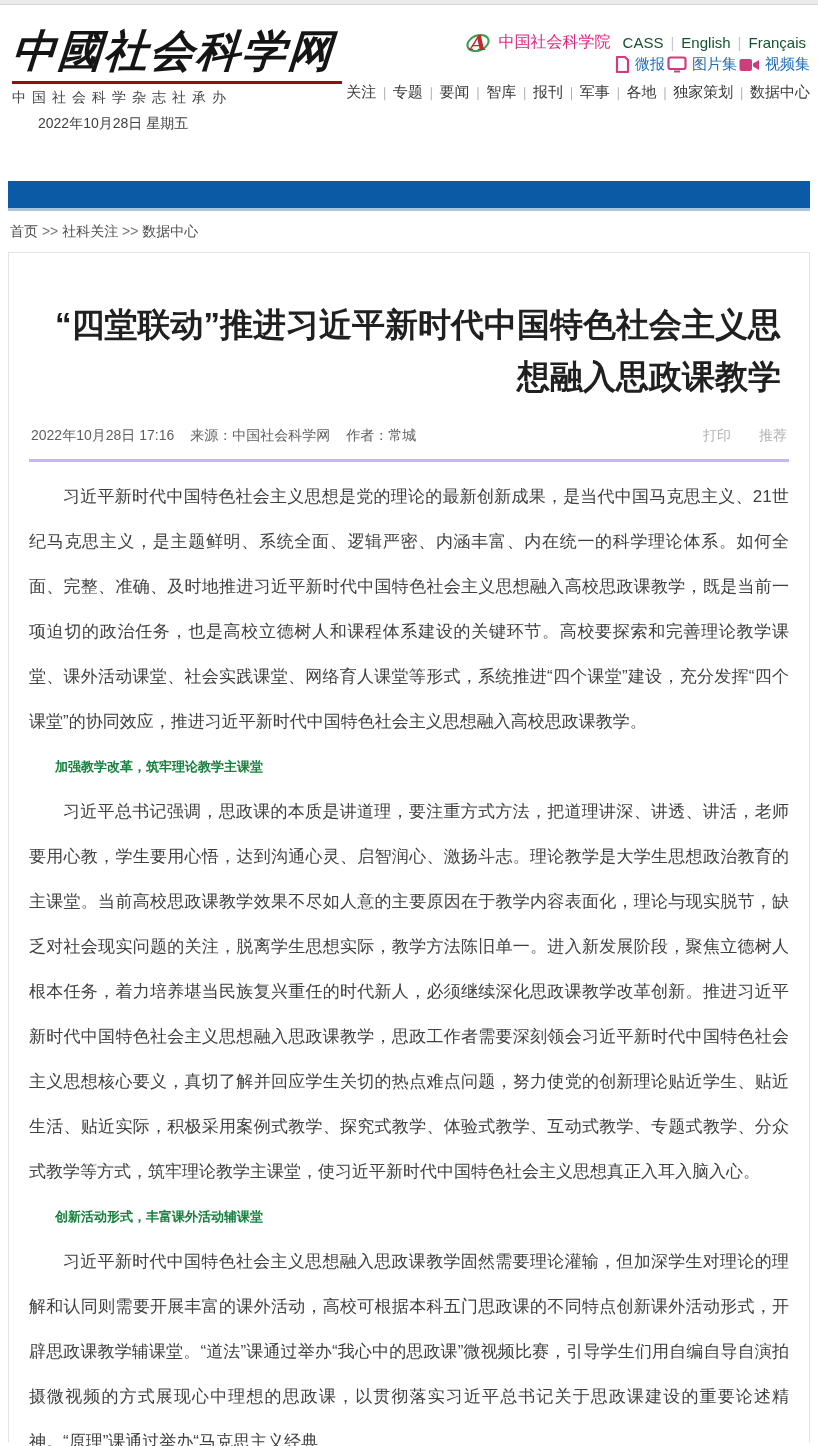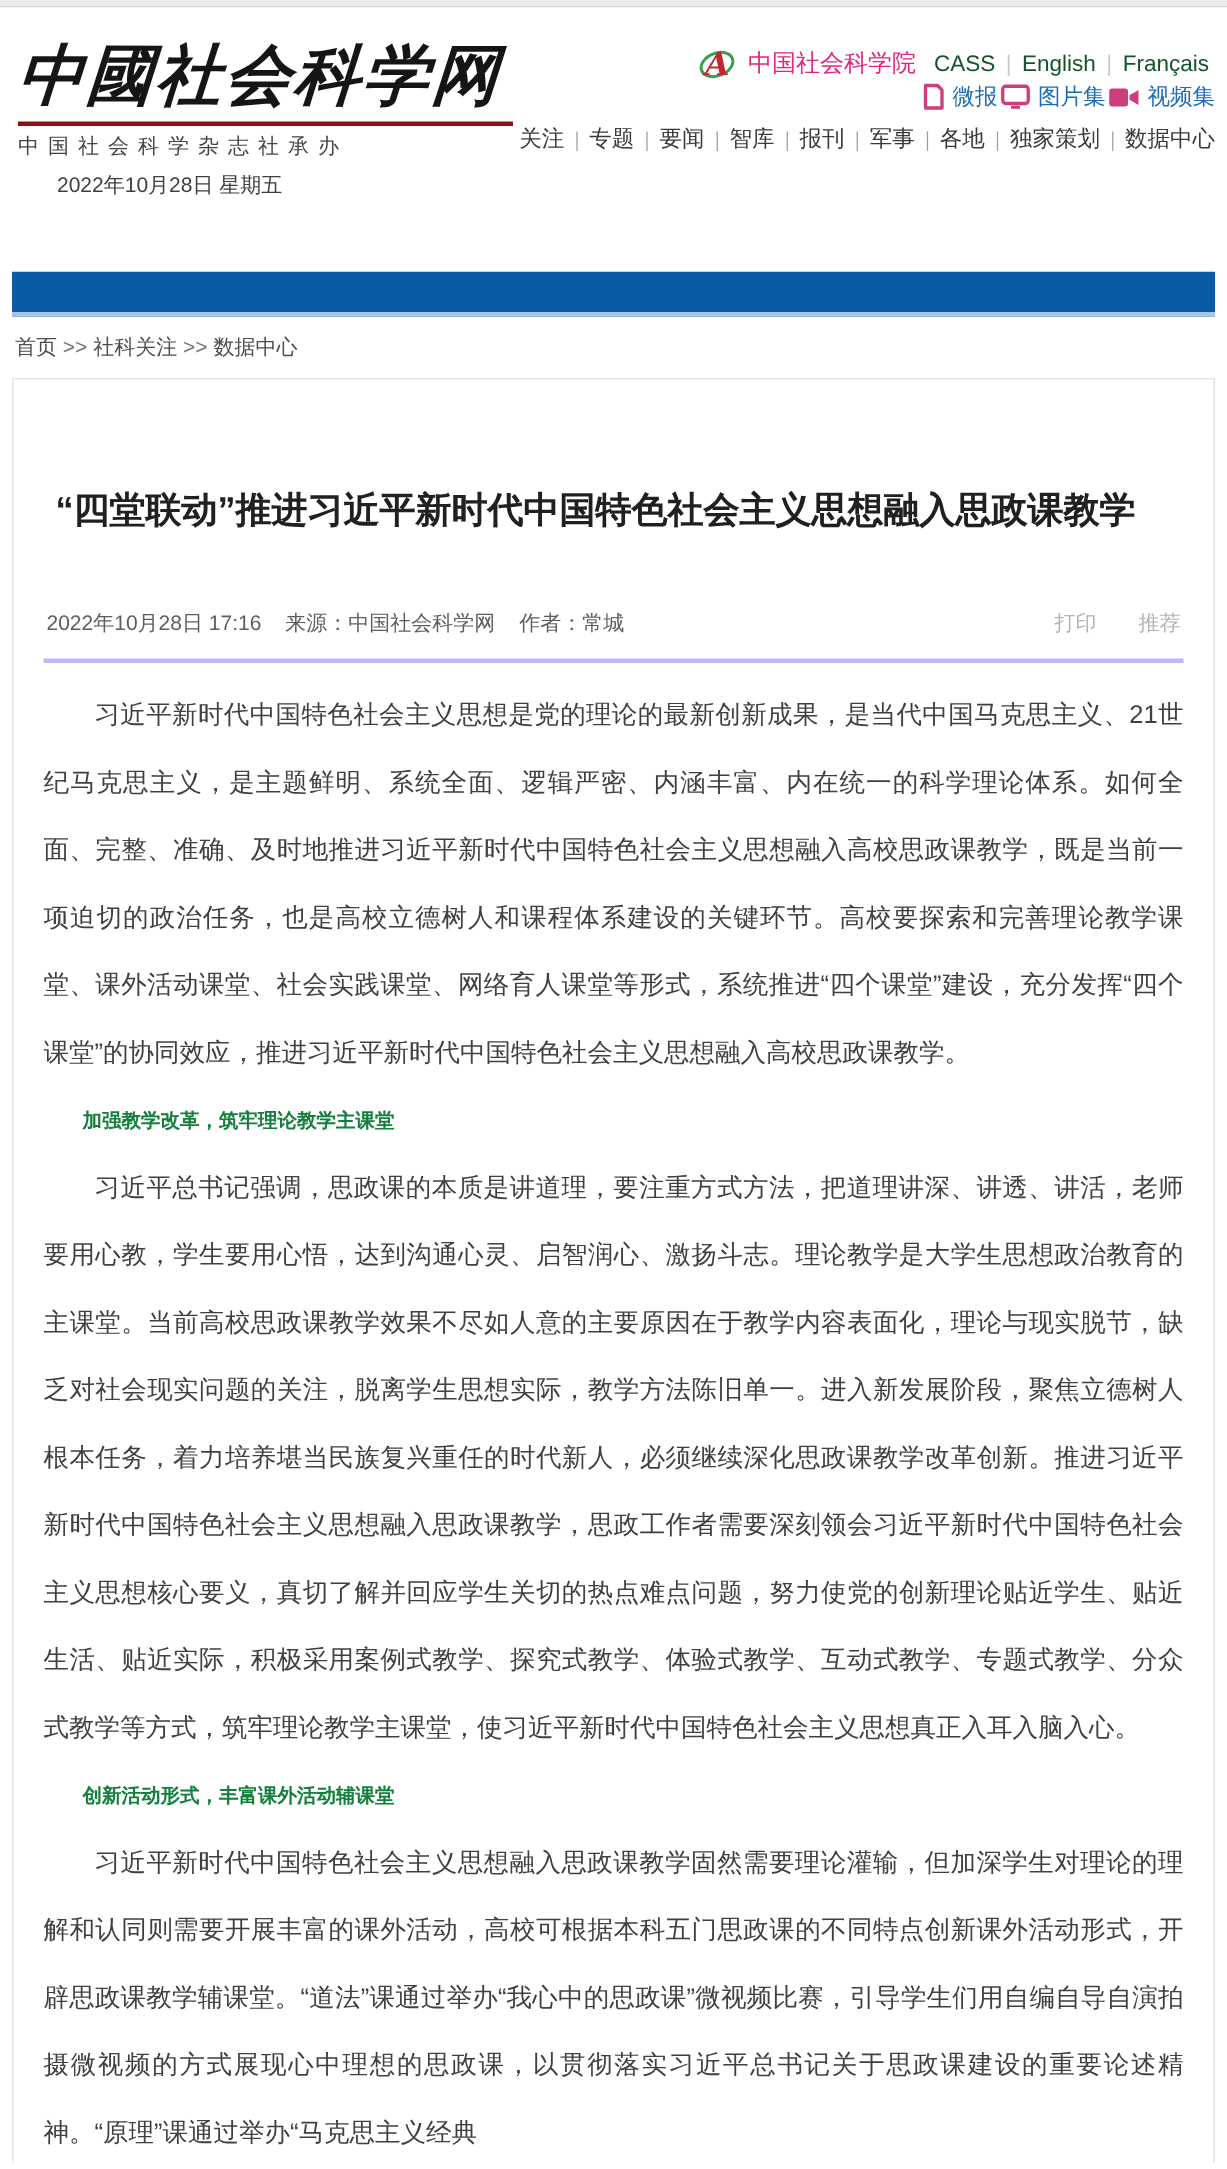--- a/index.html
+++ b/index.html
@@ -36,22 +36,22 @@
 
   
   .blue-bar { margin:0 8px; height:30px; background:#0a5aa5; border-bottom:3px solid #aac6de; }
   .breadcrumb { margin:0 8px; padding:12px 2px 11px; font-size:14px; color:#4d4d4d; }
   .breadcrumb .crumb { color:#4d4d4d; cursor:pointer; }
   .breadcrumb .crumb:not(:last-child)::after { content:" >> "; color:#777; }
 
   
   .content-box { margin:0 8px; border:1px solid #e3e3e3; border-bottom:none;
                  height:1190px; padding:46px 20px 0; background:#fff; }
-  .article-title { text-align:left; font-size:24px; font-weight:bold; color:#202020;
-                   line-height:84px; padding:0 8px; }
+  .article-title { text-align:right; font-size:33px; font-weight:bold; color:#202020;
+                   line-height:52px; padding:0 8px; }
   .article-meta { display:flex; justify-content:space-between; align-items:flex-end;
                   margin-top:24px; padding:0 2px 14px; border-bottom:3px solid #c4b5fd;
                   font-size:14px; }
   .meta-left { color:#5e5e5e; display:flex; gap:16px; }
   .meta-right { color:#b3b3b3; display:flex; gap:28px; }
   .meta-right .action { color:#b3b3b3; cursor:pointer; }
 
   .article-body { padding-top:12px; font-size:17px; color:#404040; line-height:45px;
                   text-align:justify; }
   .article-body .para { text-indent:2em; margin:0; }

